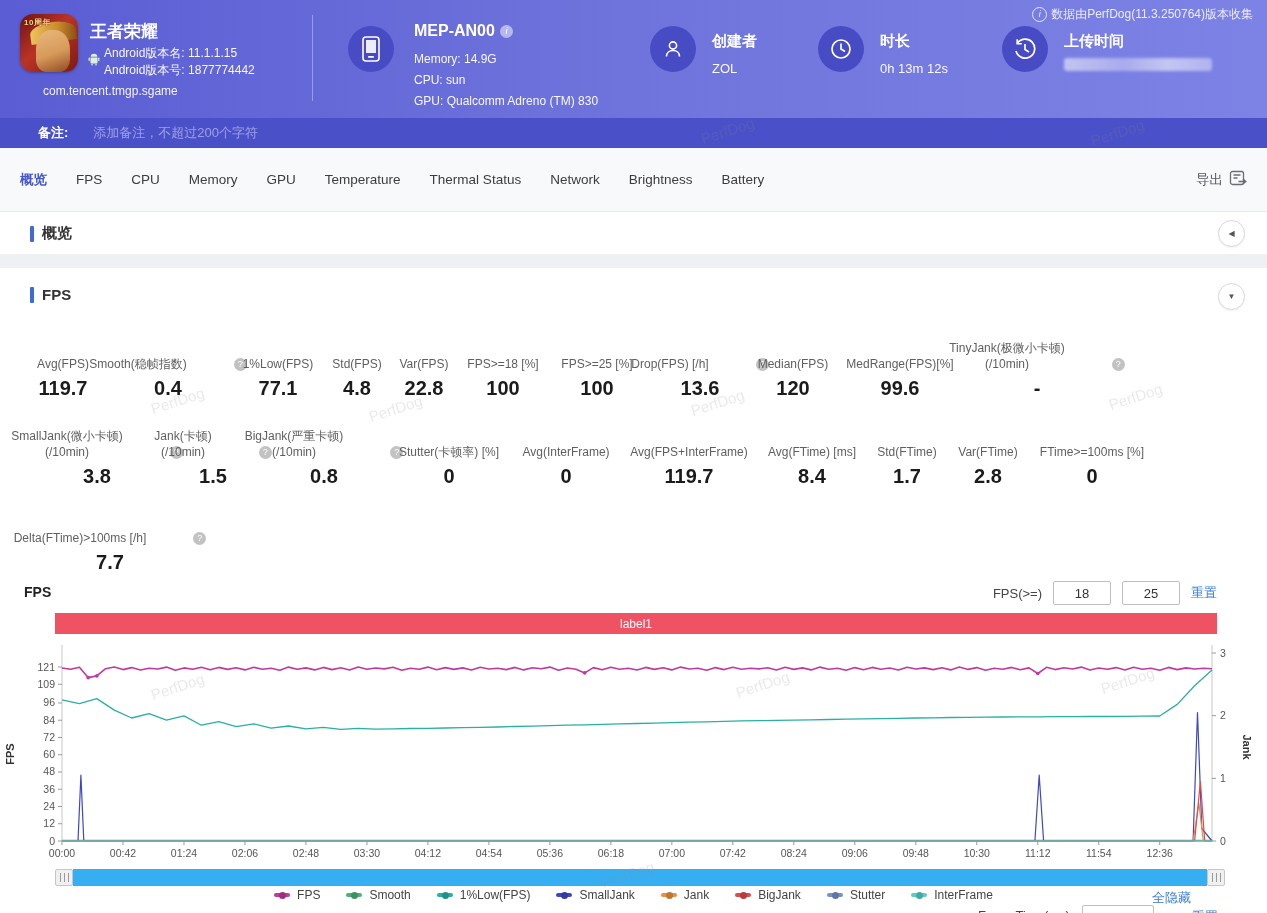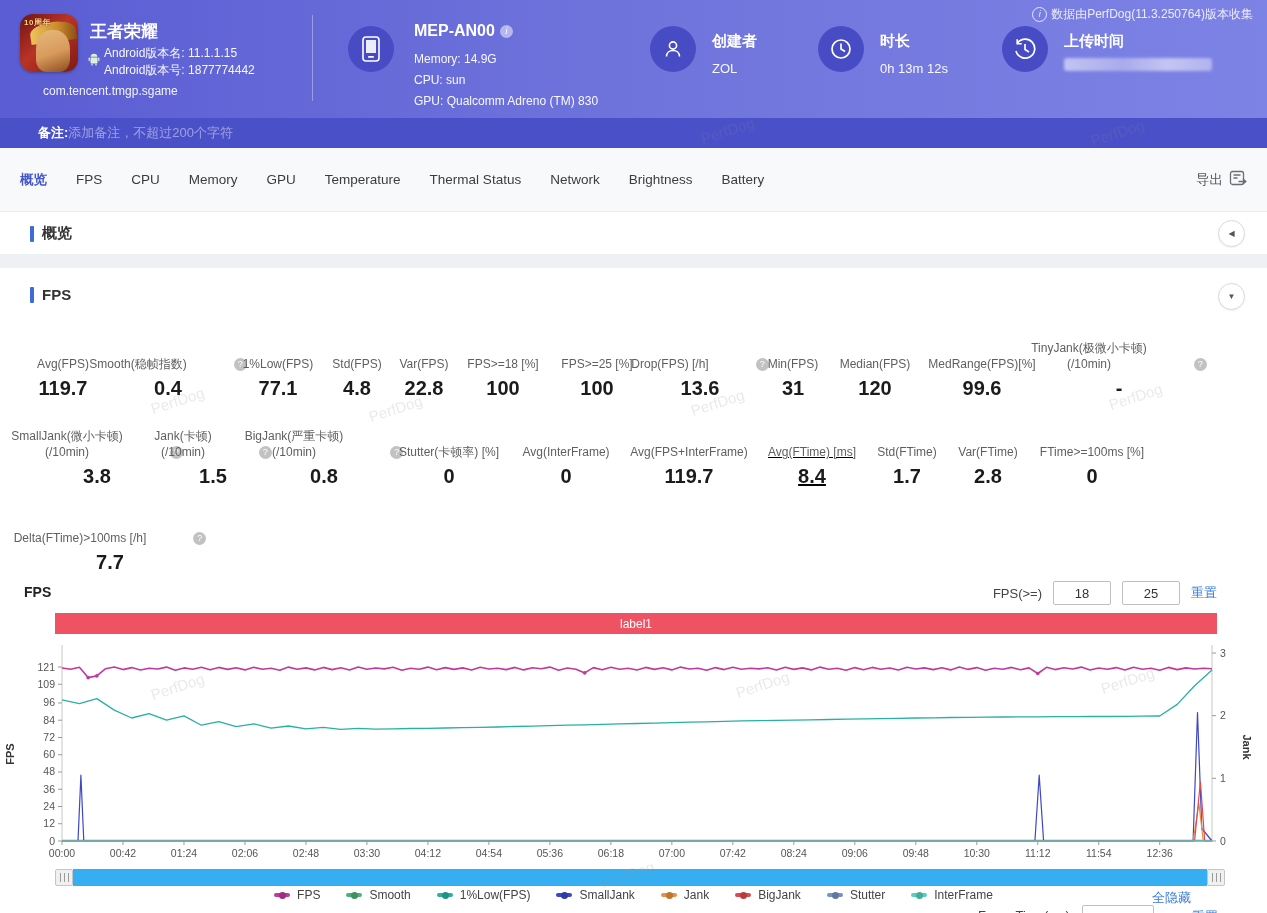--- a/index.html
+++ b/index.html
@@ -32,21 +32,21 @@
   .i-dot{display:inline-block;width:13px;height:13px;border-radius:50%;background:rgba(255,255,255,.5);
          color:#fff;font-size:9px;line-height:13px;text-align:center;font-style:italic;font-weight:400;}
   .blurbar{position:absolute;left:1064px;top:58px;width:148px;height:13px;border-radius:3px;
            background:linear-gradient(90deg,rgba(255,255,255,.55),rgba(255,255,255,.35) 40%,rgba(255,255,255,.55) 70%,rgba(255,255,255,.4));
            filter:blur(1.5px);}
 
   
   .note-bar{position:absolute;left:0;top:118px;width:1267px;height:30px;background:#4a50c8;color:#fff;
             display:flex;align-items:center;padding-left:38px;box-sizing:border-box;font-size:13px;}
   .note-label{font-weight:700;}
-  .note-ph{color:rgba(255,255,255,.45);margin-left:0;}
+  .note-ph{color:rgba(255,255,255,.45);margin-left:25px;}
 
   
   .tab-bar{position:absolute;left:0;top:148px;width:1267px;height:64px;background:#f8f9fb;border-bottom:1px solid #e9e9ee;
            display:flex;align-items:center;padding:0 20px;box-sizing:border-box;}
   .tab{font-size:13.5px;color:#3c3c3c;margin-right:29px;cursor:pointer;white-space:nowrap;}
   .tab.active{color:#4558c9;font-weight:700;}
   .export-wrap{margin-left:auto;display:flex;align-items:center;gap:6px;color:#55575c;font-size:13.5px;cursor:pointer;}
 
   
   .card{position:absolute;left:0;width:1267px;background:#fff;}
@@ -255,24 +255,20 @@
       </div>
       <div class="stat" style="width: 102px;">
         <div class="stat-label"><span>FPS&gt;=25 [%]</span></div>
         <div class="stat-value">100</div>
       </div>
       <div class="stat" style="width: 104px;">
         <div class="stat-label"><span>Drop(FPS) [/h]</span><span class="qicon">?</span></div>
         <div class="stat-value">13.6</div>
       </div>
       <div class="stat" style="width: 82px;">
-        <div class="stat-label"><span>Min(FPS)</span></div>
-        <div class="stat-value">31</div>
-      </div>
-      <div class="stat" style="width: 82px;">
         <div class="stat-label"><span>Median(FPS)</span></div>
         <div class="stat-value">120</div>
       </div>
       <div class="stat" style="width: 132px;">
         <div class="stat-label"><span>MedRange(FPS)[%]</span></div>
         <div class="stat-value">99.6</div>
       </div>
       <div class="stat" style="width: 142px;">
         <div class="stat-label"><span>TinyJank(极微小卡顿)
 (/10min)</span><span class="qicon">?</span></div>
@@ -300,21 +296,21 @@
         <div class="stat-value">0</div>
       </div>
       <div class="stat" style="width: 128px;">
         <div class="stat-label"><span>Avg(InterFrame)</span></div>
         <div class="stat-value">0</div>
       </div>
       <div class="stat" style="width: 118px;">
         <div class="stat-label"><span>Avg(FPS+InterFrame)</span></div>
         <div class="stat-value">119.7</div>
       </div>
-      <div class="stat" style="width: 128px; text-decoration: underline;">
+      <div class="stat" style="width: 128px;">
         <div class="stat-label"><span>Avg(FTime) [ms]</span></div>
         <div class="stat-value">8.4</div>
       </div>
       <div class="stat" style="width: 62px;">
         <div class="stat-label"><span>Std(FTime)</span></div>
         <div class="stat-value">1.7</div>
       </div>
       <div class="stat" style="width: 100px;">
         <div class="stat-label"><span>Var(FTime)</span></div>
         <div class="stat-value">2.8</div>

